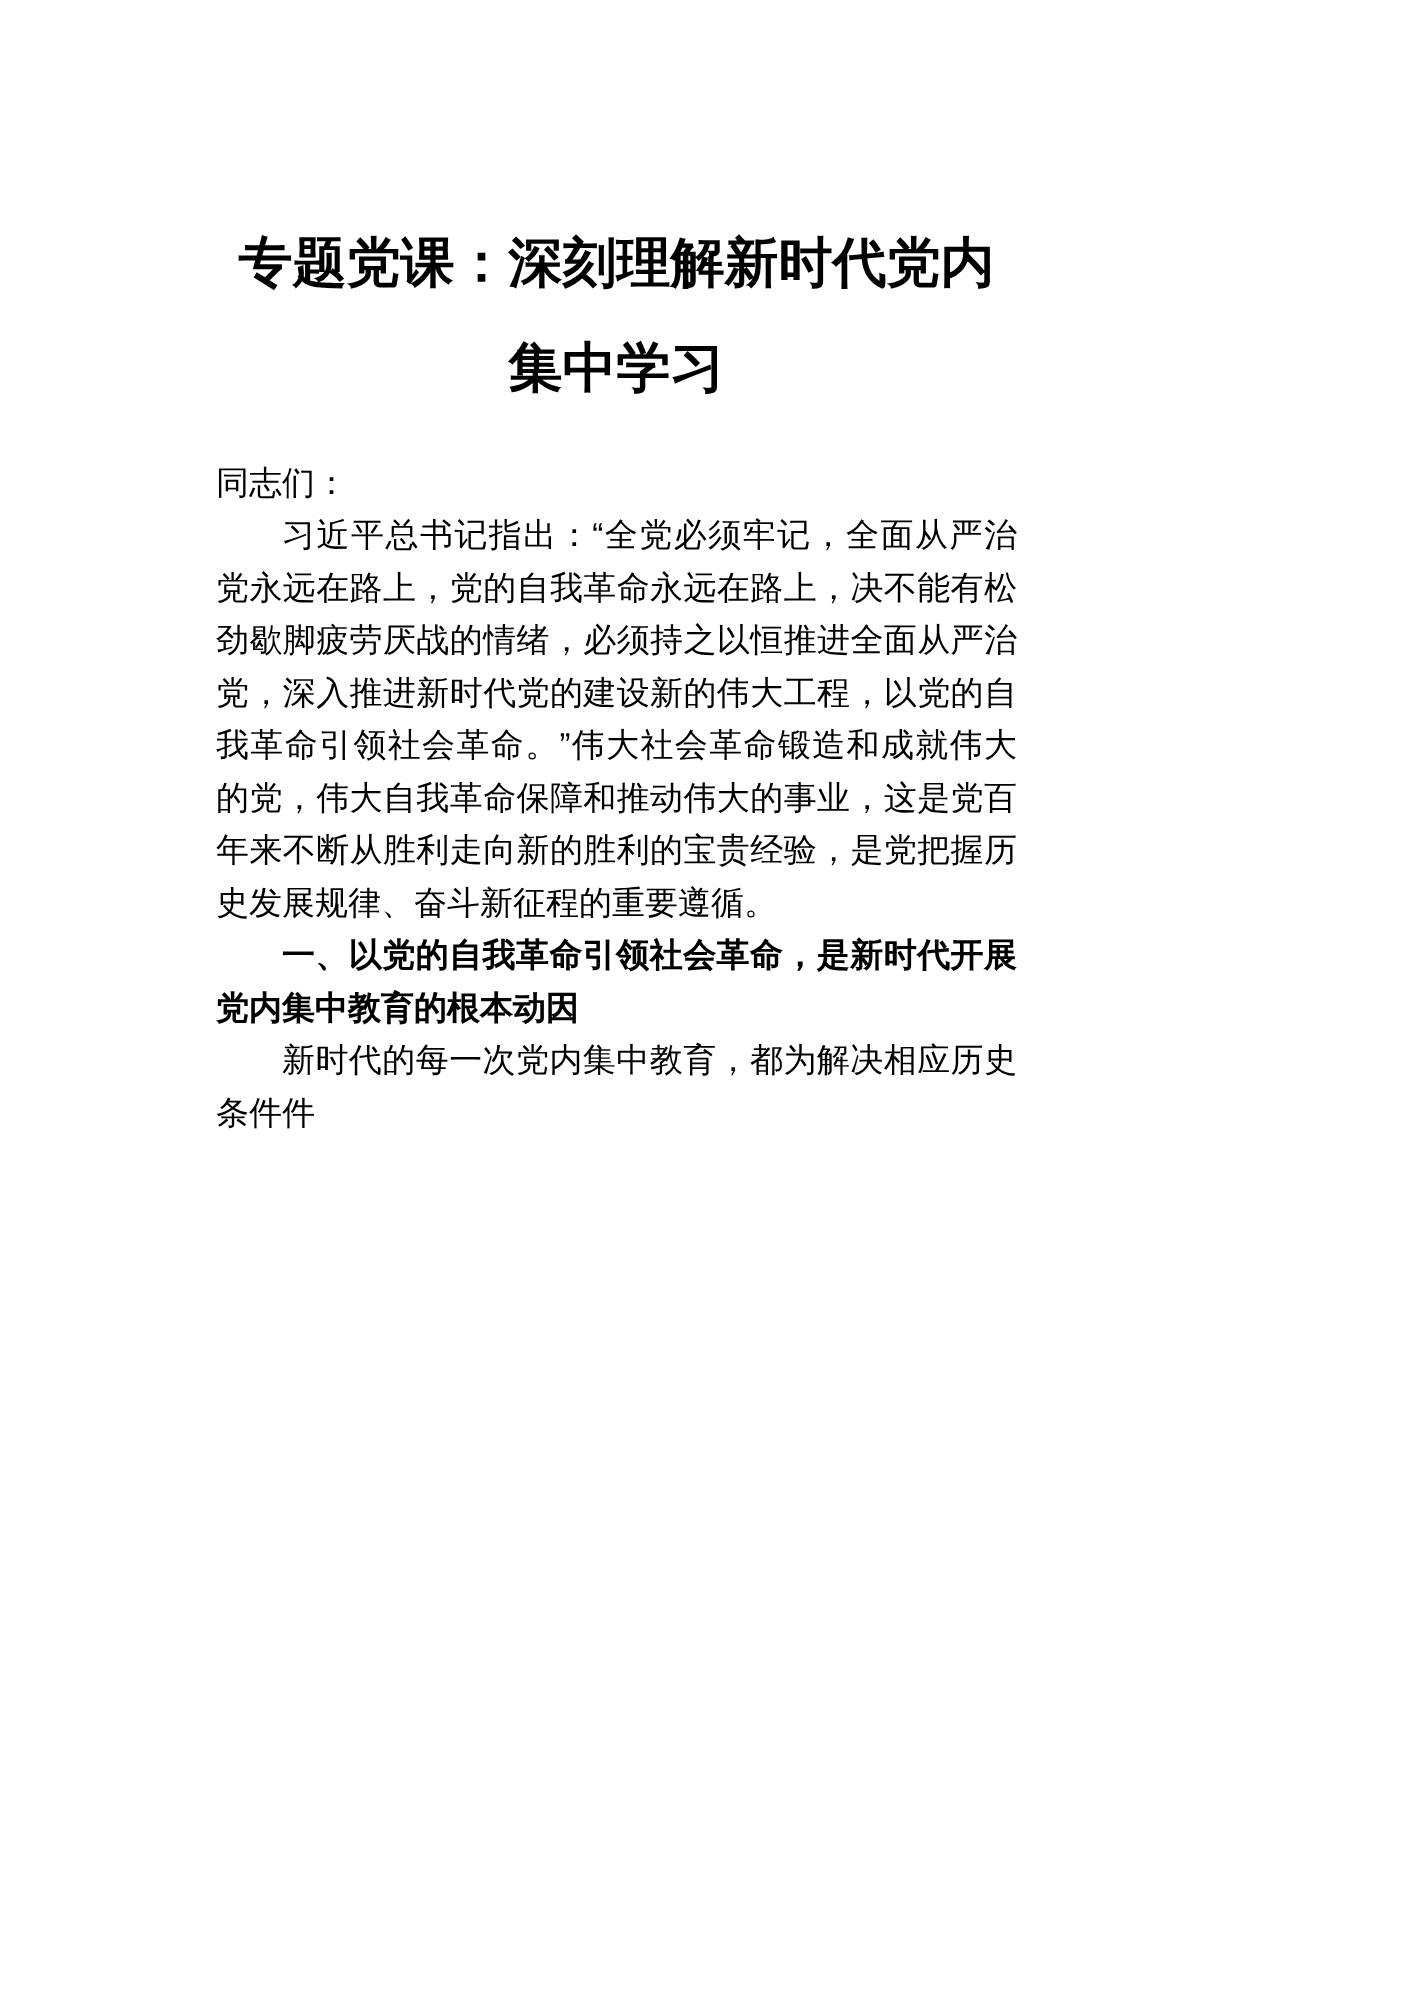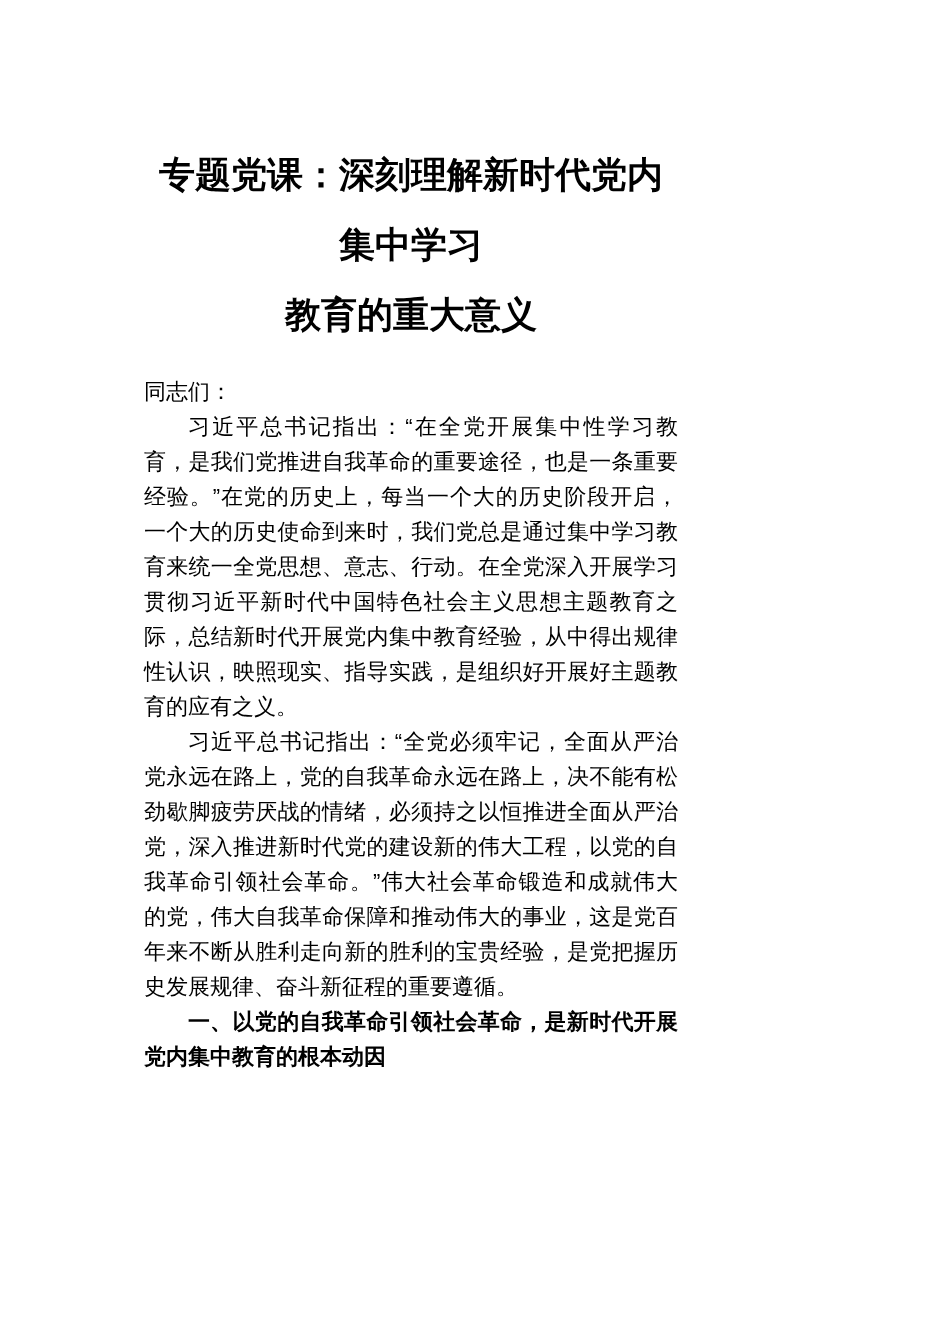--- a/index.html
+++ b/index.html
@@ -50,27 +50,26 @@
     font-weight: bold;
   }
 </style>
 </head>
 <body>
 
 <div class="page">
 
   <h1 class="doc-title">
     <span class="title-line">专题党课：深刻理解新时代党内集中学习</span>
-    <span class="title-line">教育的重大意义</span>
   </h1>
 
   <div class="content">
     <p class="salutation">同志们：</p>
 
-    <p class="indent">习近平总书记指出：“在全党开展集中性学习教育，是我们党推进自我革命的重要途径，也是一条重要经验。”在党的历史上，每当一个大的历史阶段开启，一个大的历史使命到来时，我们党总是通过集中学习教育来统一全党思想、意志、行动。在全党深入开展学习贯彻习近平新时代中国特色社会主义思想主题教育之际，总结新时代开展党内集中教育经验，从中得出规律性认识，映照现实、指导实践，是组织好开展好主题教育的应有之义。</p>
 
     <p class="indent">习近平总书记指出：“全党必须牢记，全面从严治党永远在路上，党的自我革命永远在路上，决不能有松劲歇脚疲劳厌战的情绪，必须持之以恒推进全面从严治党，深入推进新时代党的建设新的伟大工程，以党的自我革命引领社会革命。”伟大社会革命锻造和成就伟大的党，伟大自我革命保障和推动伟大的事业，这是党百年来不断从胜利走向新的胜利的宝贵经验，是党把握历史发展规律、奋斗新征程的重要遵循。</p>
 
     <p class="indent heading">一、以党的自我革命引领社会革命，是新时代开展党内集中教育的根本动因</p>
 
+    <p class="indent">新时代的每一次党内集中教育，都为解决相应历史条件件</p>
   </div>
 
 </div>
 
 </body></html>

